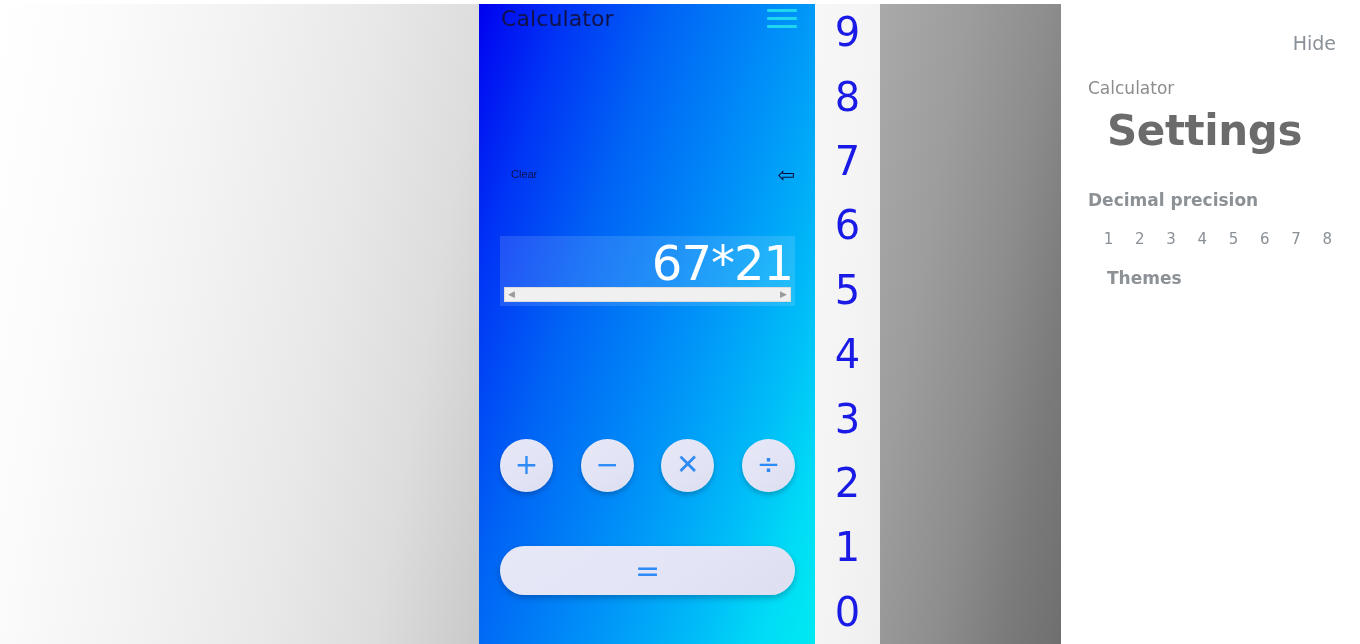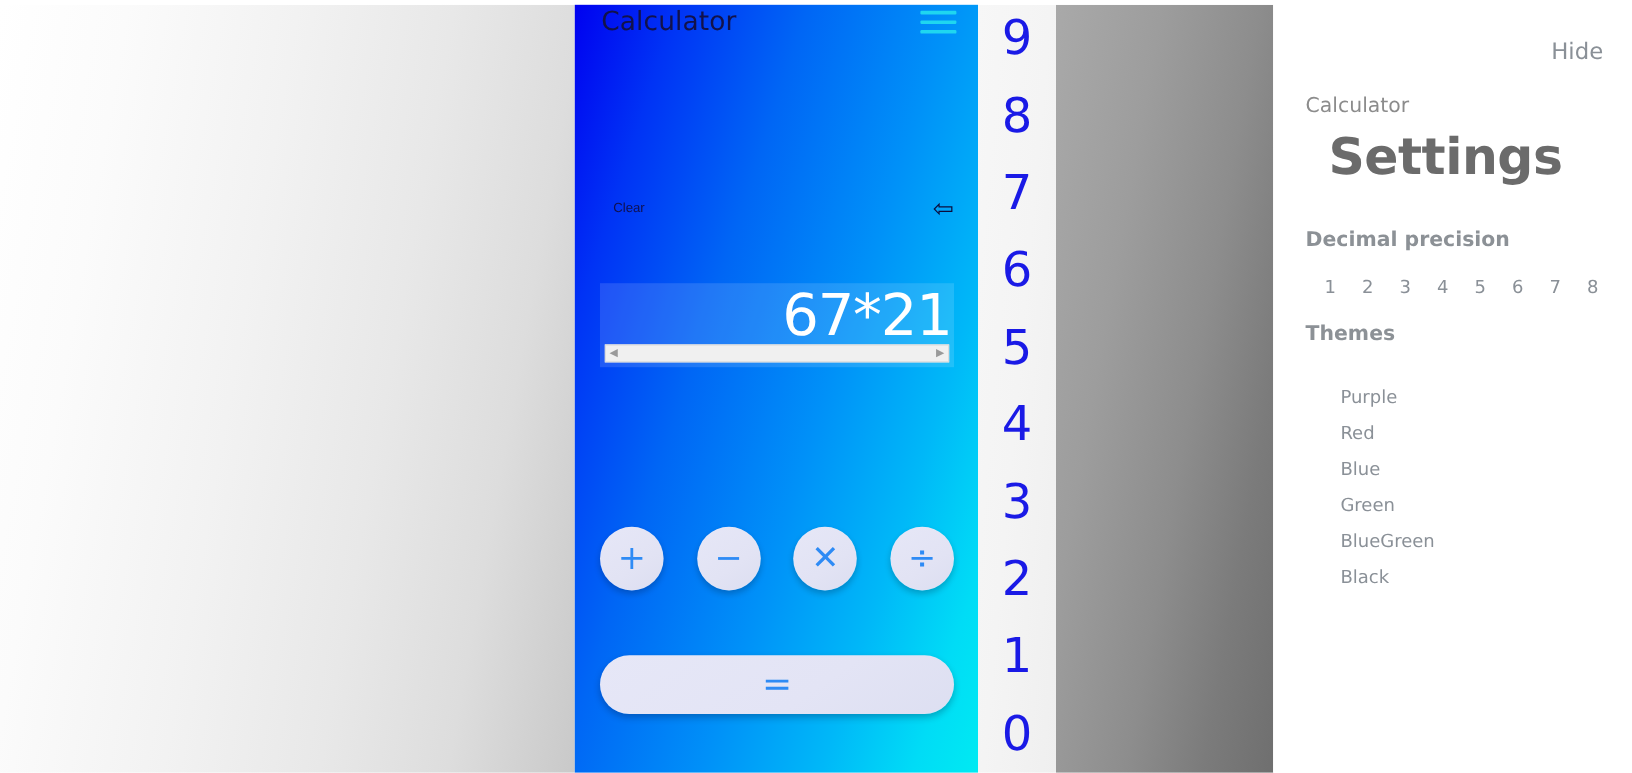--- a/index.html
+++ b/index.html
@@ -259,21 +259,21 @@
   }
   .section-heading {
     position: absolute;
     left: 27px;
     color: #8c9196;
     font-size: 17px;
     font-weight: bold;
     font-family: "DejaVu Sans", sans-serif;
   }
   .heading-precision { top: 186px; }
-  .heading-themes { top: 264px; }
+  .heading-themes { top: 264px; margin-left: 19px; }
 
   .precision-row {
     position: absolute;
     left: 32px; top: 226px;
     width: 250px;
     display: flex;
     gap: 0;
   }
   .precision-opt {
     width: 32px;
@@ -383,26 +383,18 @@
       <div class="precision-opt">2</div>
       <div class="precision-opt">3</div>
       <div class="precision-opt">4</div>
       <div class="precision-opt">5</div>
       <div class="precision-opt">6</div>
       <div class="precision-opt">7</div>
       <div class="precision-opt">8</div>
     </div>
 
     <div class="section-heading heading-themes">Themes</div>
-    <div class="themes-list">
-      <div class="theme-opt">Purple</div>
-      <div class="theme-opt">Red</div>
-      <div class="theme-opt">Blue</div>
-      <div class="theme-opt">Green</div>
-      <div class="theme-opt">BlueGreen</div>
-      <div class="theme-opt">Black</div>
-    </div>
   </div>
 
   <div class="top-strip"></div>
   <div class="top-strip-calc"></div>
 
 </div>
 
 </body></html>

